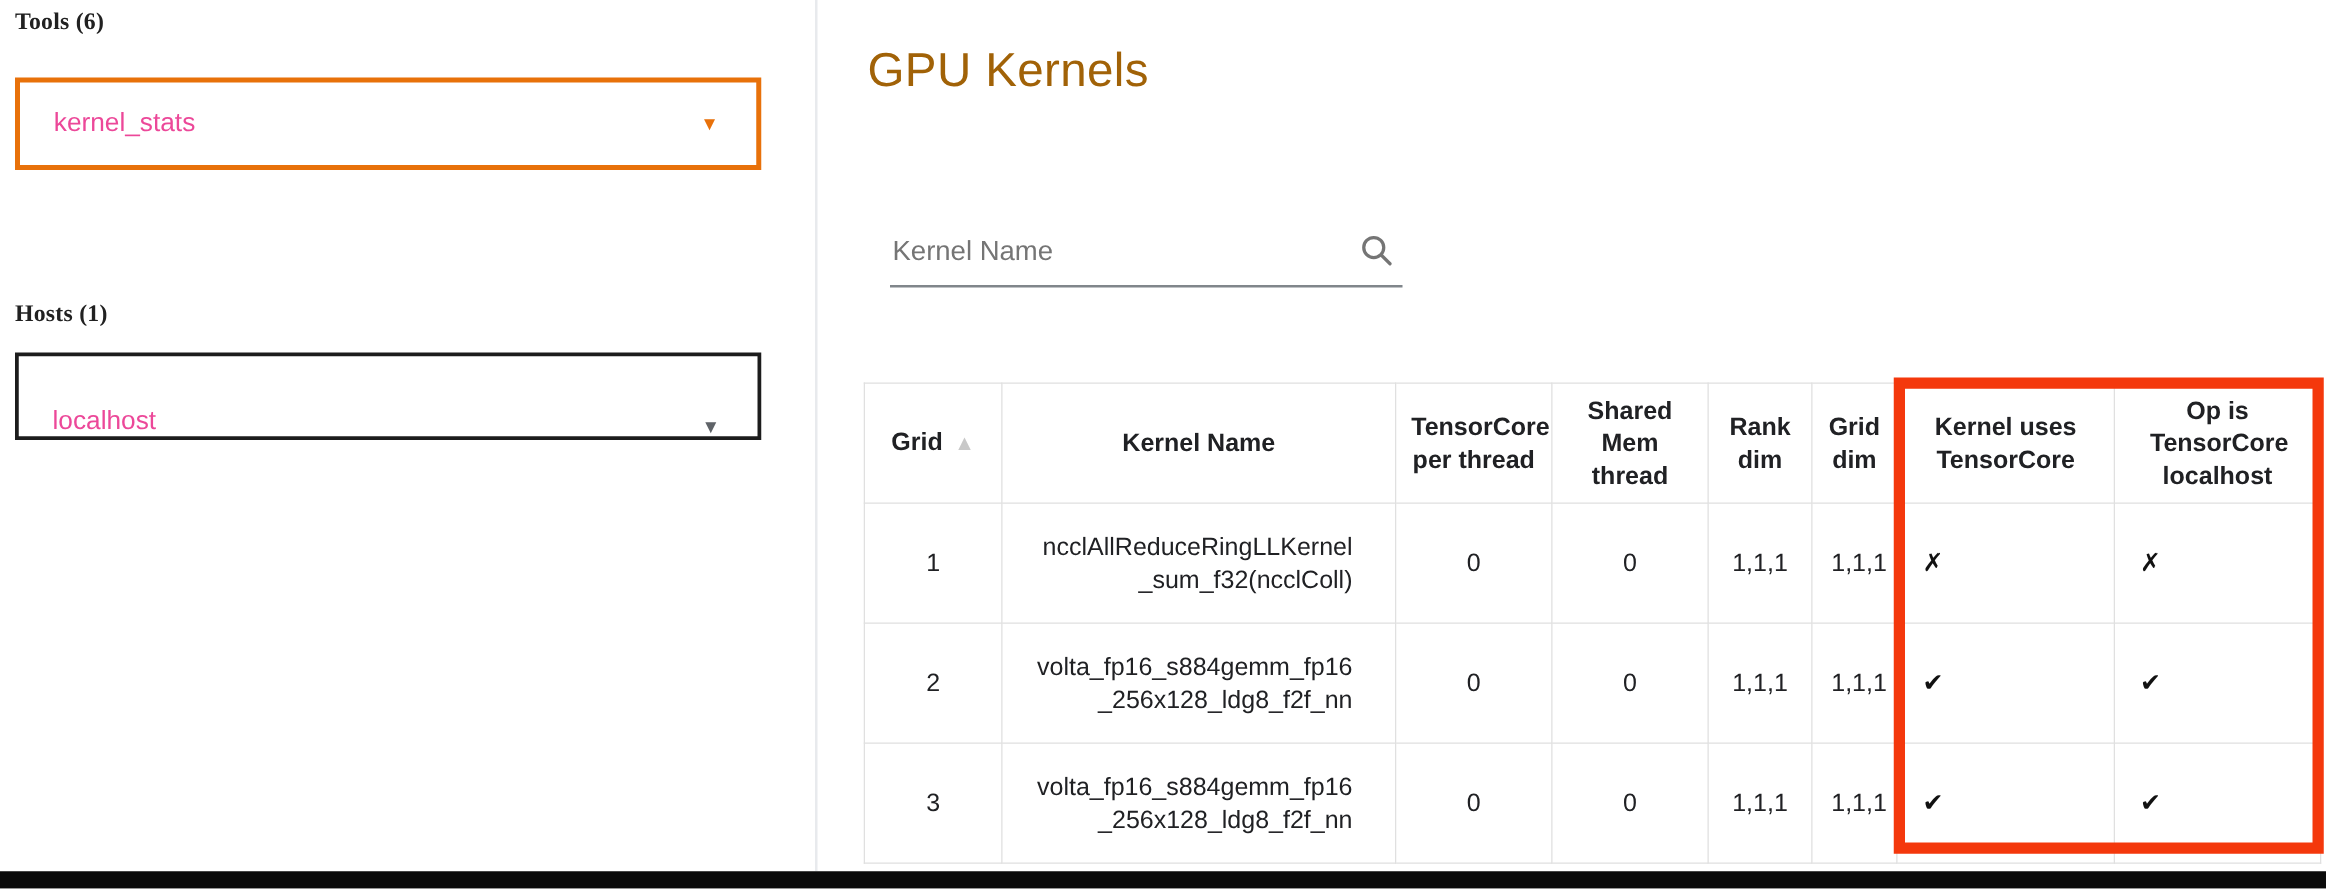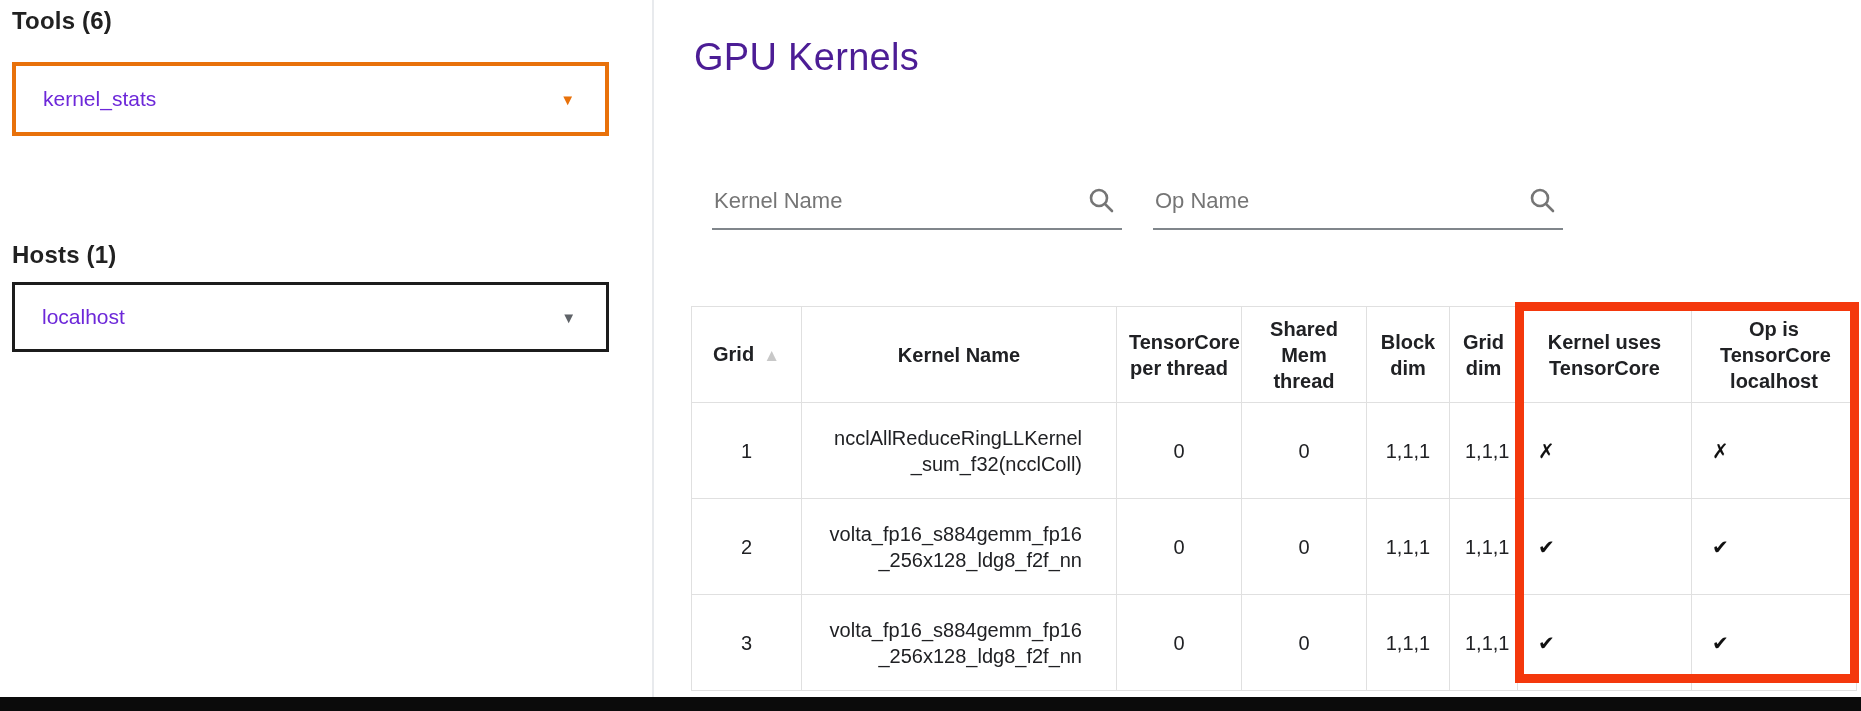--- a/index.html
+++ b/index.html
@@ -13,40 +13,40 @@
     overflow: hidden;
   }
 
   
   .sidebar-divider {
     position: absolute; left: 652px; top: 0; width: 2px; height: 697px;
     background: #e8eaed;
   }
   .panel-label {
     position: absolute; left: 12px;
-    font-size: 24px; font-weight: 700; color: #212121; letter-spacing: .2px;
+    font-size: 19px; font-weight: 700; color: #212121; letter-spacing: .2px; font-family: Liberation Serif, serif;
   }
   .tools-label { top: 7px; }
   .hosts-label { top: 241px; text-align: right; }
   .select-box {
     position: absolute; left: 12px; width: 597px; height: 74px;
     display: flex; align-items: center; justify-content: space-between;
     padding: 0 30px 0 27px; background: #fff; cursor: pointer;
   }
   .select-tools { top: 62px; border: 4px solid var(--accent-orange); }
-  .select-hosts { top: 282px; height: 70px; border: 3px solid #1c1c1c; }
-  .select-value { font-size: 21px; color: #6d28d9; }
+  .select-hosts { top: 282px; height: 70px; border: 3px solid #1c1c1c; align-items: flex-end; }
+  .select-value { font-size: 21px; color: #ec4899; }
   .dd-arrow { font-size: 15px; line-height: 1; }
   .dd-arrow.orange { color: var(--accent-orange); }
   .dd-arrow.dark { color: #5f6368; }
 
   
   .page-title {
     position: absolute; left: 694px; top: 36px;
-    font-size: 38px; font-weight: 400; color: #4c1d95; letter-spacing: .3px;
+    font-size: 38px; font-weight: 400; color: #a16207; letter-spacing: .3px;
   }
   .filter-field {
     position: absolute; top: 170px; width: 410px; height: 60px;
     border-bottom: 2px solid #80868b;
   }
   .filter-kernel { left: 712px; }
   .filter-op { left: 1153px; }
   .filter-field input {
     width: 355px; height: 100%; border: none; outline: none;
     font-family: "Liberation Sans", sans-serif;
@@ -124,50 +124,41 @@
   <div class="filter-field filter-kernel">
     <input type="text" placeholder="Kernel Name" style="">
     <span class="search-icon">
       <svg width="30" height="30" viewBox="0 0 30 30">
         <circle cx="13" cy="12" r="8" fill="none" stroke="#757575" stroke-width="2.6"></circle>
         <line x1="19" y1="18" x2="26" y2="25" stroke="#757575" stroke-width="2.6" stroke-linecap="round"></line>
       </svg>
     </span>
   </div>
 
-  <div class="filter-field filter-op">
-    <input type="text" placeholder="Op Name" style="">
-    <span class="search-icon">
-      <svg width="30" height="30" viewBox="0 0 30 30">
-        <circle cx="13" cy="12" r="8" fill="none" stroke="#757575" stroke-width="2.6"></circle>
-        <line x1="19" y1="18" x2="26" y2="25" stroke="#757575" stroke-width="2.6" stroke-linecap="round"></line>
-      </svg>
-    </span>
-  </div>
 
   <table class="kernels-table">
     <colgroup>
       <col style="width:110px">
         <col style="width:315px">
         <col style="width:125px">
         <col style="width:125px">
       <col style="width:83px">
         <col style="width:68px">
         <col style="width:174px">
         <col style="width:165px">
     </colgroup>
     <thead>
       <tr>
         <th>
           <span>Grid</span><span class="sort-arrow">▲</span>
         </th>
         <th>Kernel Name</th>
         <th>TensorCore per thread</th>
         <th>Shared Mem thread</th>
-        <th>Block dim</th>
+        <th>Rank dim</th>
         <th>Grid dim</th>
         <th class="pad-wide">Kernel uses TensorCore</th>
         <th class="pad-wide">Op is TensorCore localhost</th>
       </tr>
     </thead>
     <tbody>
       <tr>
         <td>1</td>
         <td class="cell-kernel-name">ncclAllReduceRingLLKernel_sum_f32(ncclColl)</td>
         <td>0</td>

